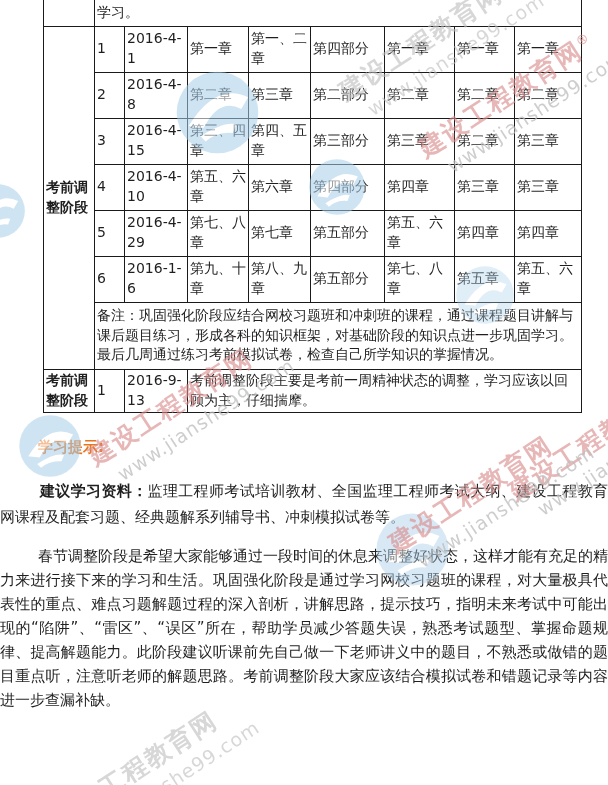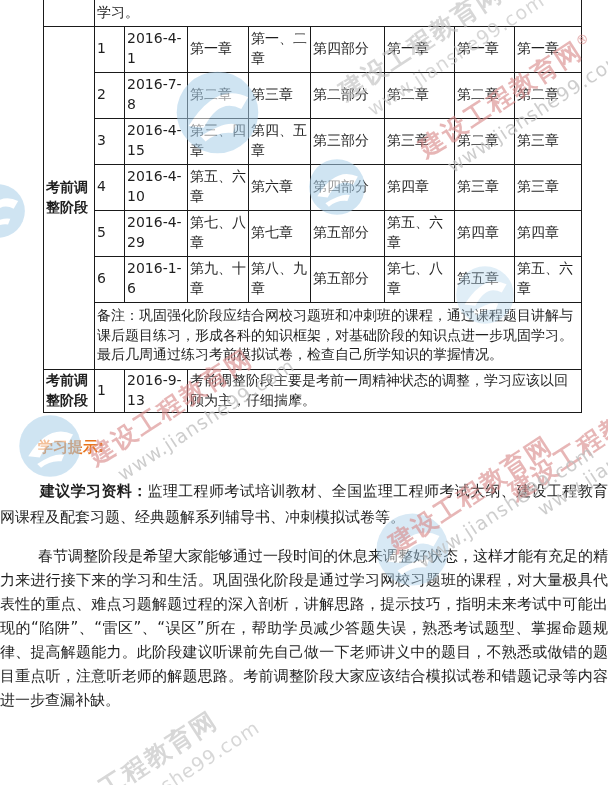--- a/index.html
+++ b/index.html
@@ -85,21 +85,21 @@
     <td>2016-4-1</td>
     <td>第一章</td>
     <td>第一、二章</td>
     <td>第四部分</td>
     <td>第一章</td>
     <td>第一章</td>
     <td>第一章</td>
   </tr>
   <tr class="week">
     <td>2</td>
-    <td>2016-7-8</td>
+    <td>2016-4-8</td>
     <td>第二章</td>
     <td>第三章</td>
     <td>第二部分</td>
     <td>第二章</td>
     <td>第二章</td>
     <td>第二章</td>
   </tr>
   <tr class="week">
     <td>3</td>
     <td>2016-4-15</td>

